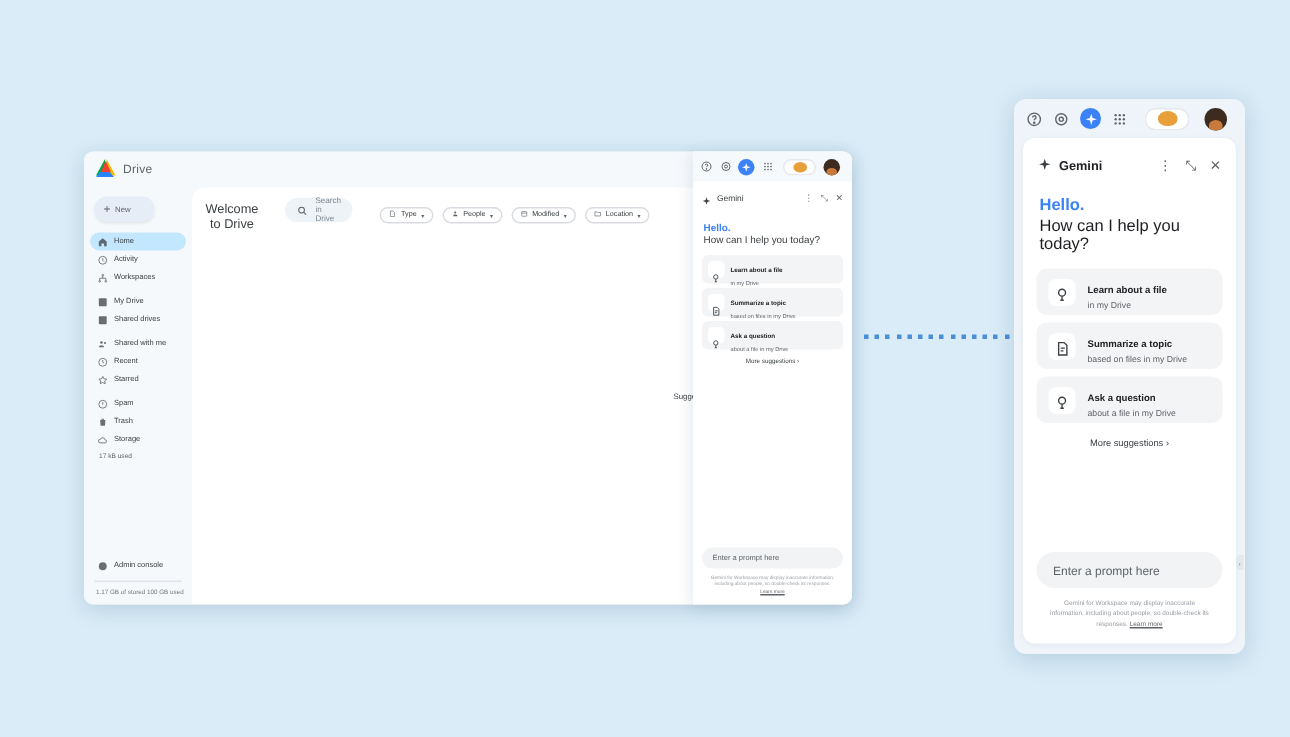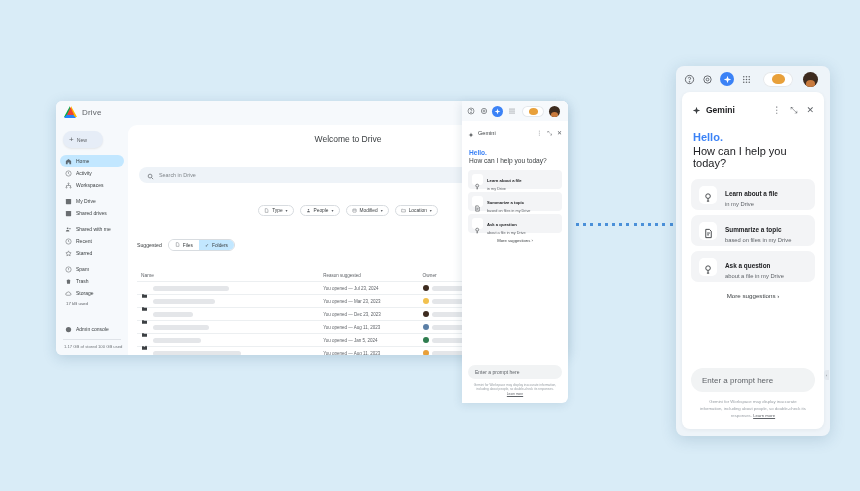--- a/index.html
+++ b/index.html
@@ -15,21 +15,21 @@
   .connector {
     position: absolute; left: 576px; top: 222px;
     width: 104px; height: 4px;
     display: flex; justify-content: space-between; align-items: center;
   }
   .connector i { width: 3px; height: 3px; background: #4a90d9; display: block; }
 
   
   .drive-win {
     position: absolute; left: 56px; top: 101px;
-    width: 512px; height: 254px;
+    width: 512px; height: 302px;
     background: #f6f9fc;
     border-radius: 6px;
     box-shadow: 0 3px 14px rgba(30,70,110,.18);
     overflow: hidden;
     display: flex; flex-direction: column;
   }
   .drive-topstrip {
     height: 22px; background: #f6f9fc;
     display: flex; align-items: center; padding: 0 8px;
     position: relative; flex: 0 0 22px;
@@ -69,21 +69,21 @@
   .nav-gap { height: 4px; }
   .side-sub { font-size: 4.4px; color: #5f6368; padding-left: 6px; margin-top: 2px; }
   .side-bottom { margin-top: auto; padding-bottom: 6px; }
   .side-div { height: 1px; background: #dfe3e8; margin: 4px 3px; }
   .side-foot { font-size: 4.2px; color: #70757a; padding-left: 4px; }
 
   
   .d-main {
     flex: 1; background: #fff; border-radius: 9px 0 0 0;
     margin: 2px 0 0 0; padding: 7px 9px 0 9px; min-width: 0;
-    position: relative; display: flex; flex-direction: column; gap: 16px;
+    position: relative; display: flex; flex-direction: row; gap: 16px;
   }
   .d-title {
     text-align: center; font-size: 8.5px; color: #3c4043; margin: 2px 0 7px 0;
   }
   .d-gear { position: absolute; right: 8px; top: 9px; width: 7px; height: 7px; opacity: .6; }
   .searchbar {
     height: 16px; background: #eef3f8; border-radius: 8px;
     display: flex; align-items: center; gap: 5px; padding: 0 8px;
     margin: 0 2px;
   }

